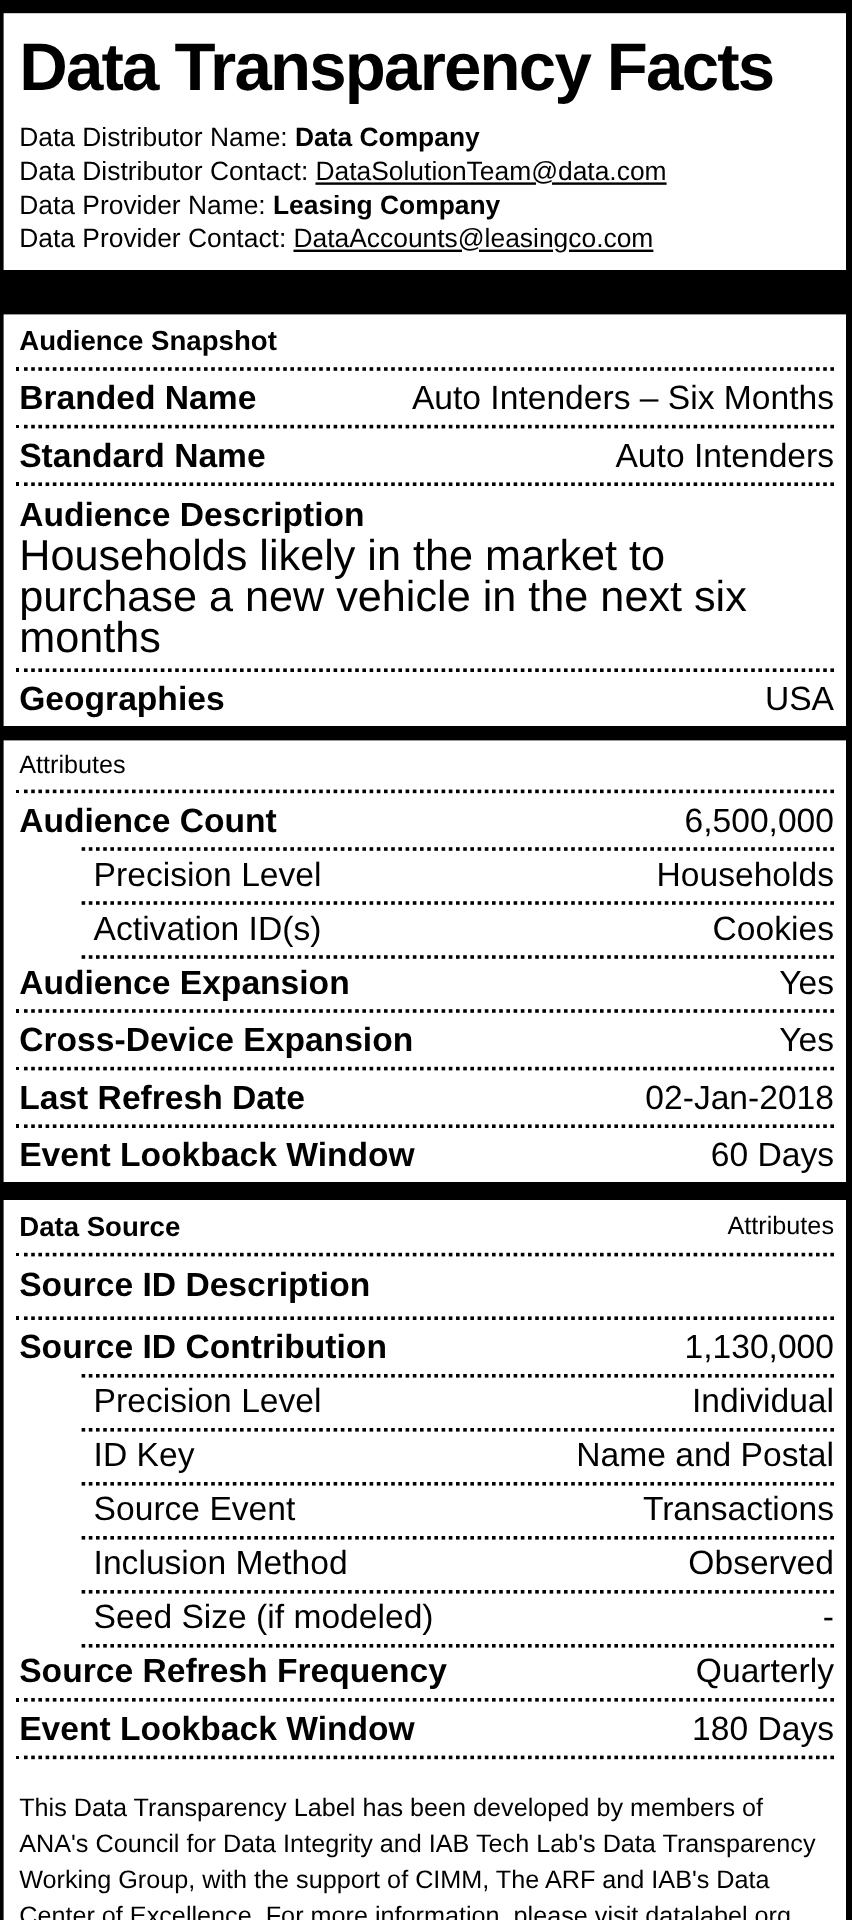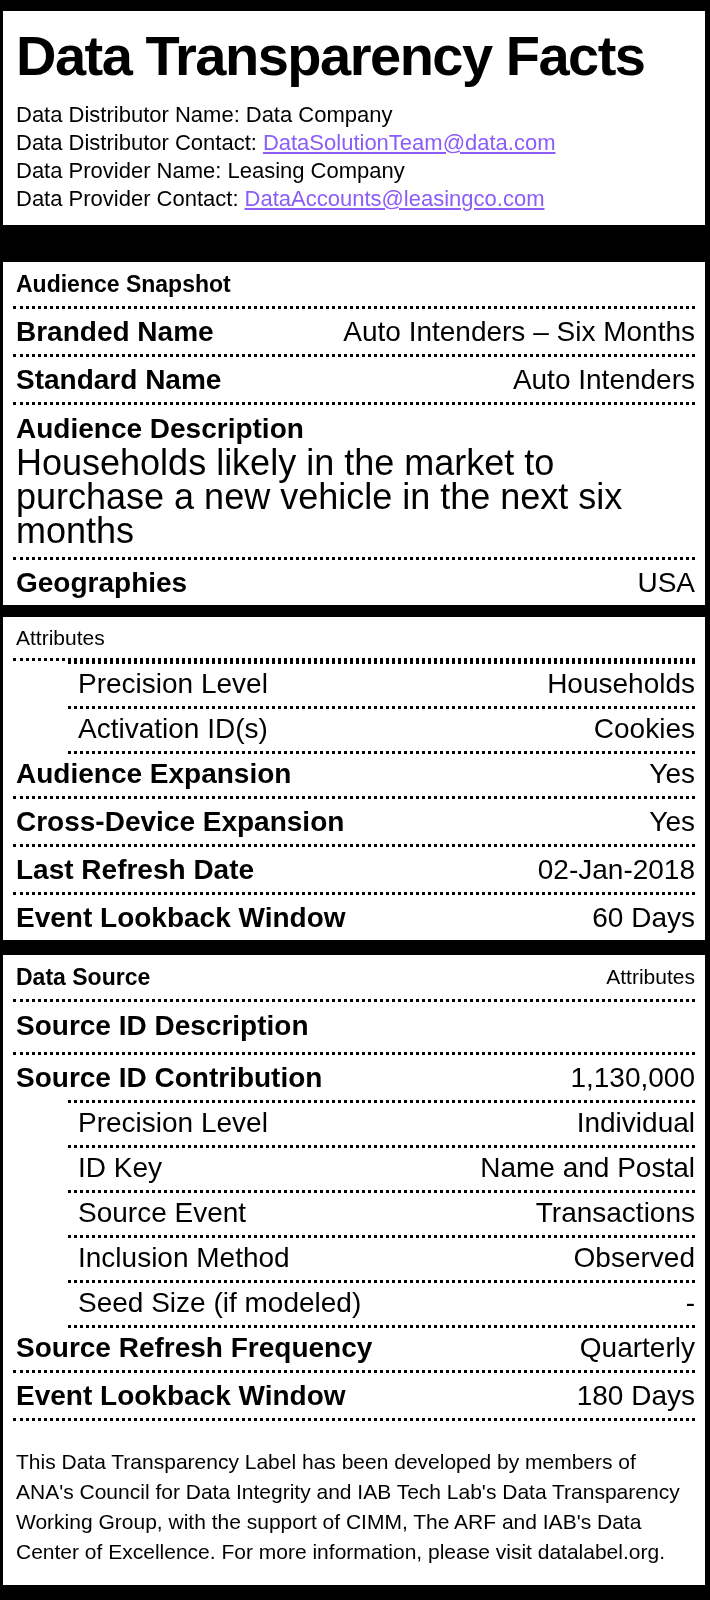--- a/index.html
+++ b/index.html
@@ -13,22 +13,22 @@
   .panel-snapshot{margin-bottom:12px;}
   .panel-construction{margin-bottom:15px;}
   .panel-source{margin-bottom:0;}
 
   .title{
     font-size:56px;font-weight:700;letter-spacing:-1.5px;line-height:1.1;
     white-space:nowrap;margin:0 0 14px 3px;
   }
   .info-line{font-size:22px;line-height:28px;margin-left:3px;}
   .info-label{margin-right:6px;}
-  .info-value-bold{font-weight:400;margin-top:28px;}
-  .email-link{color:#8b5cf6;text-decoration:underline;}
+  .info-value-bold{font-weight:700;margin-top:28px;}
+  .email-link{color:#000000;text-decoration:underline;}
 
   .section-header{
     display:flex;justify-content:space-between;align-items:center;
     padding:9px 0 8px 3px;border-bottom:3px dotted #000;
   }
   .section-title{font-size:23px;font-weight:700;}
   .section-attr{font-size:21px;font-weight:400;}
 
   .row{
     display:flex;justify-content:space-between;align-items:baseline;
@@ -91,20 +91,24 @@
     <div class="row sep-full">
       <span class="row-label">Geographies</span>
       <span class="row-value">USA</span>
     </div>
   </div>
 
   <div class="panel panel-construction">
     <div class="section-header">
       <span class="section-attr">Attributes</span>
     </div>
+    <div class="row">
+      <span class="row-label">Audience Count</span>
+      <span class="row-value">6,500,000</span>
+    </div>
     <div class="row subrow sep-indent">
       <span class="row-label">Precision Level</span>
       <span class="row-value">Households</span>
     </div>
     <div class="row subrow sep-indent">
       <span class="row-label">Activation ID(s)</span>
       <span class="row-value">Cookies</span>
     </div>
     <div class="row sep-indent">
       <span class="row-label">Audience Expansion</span>

